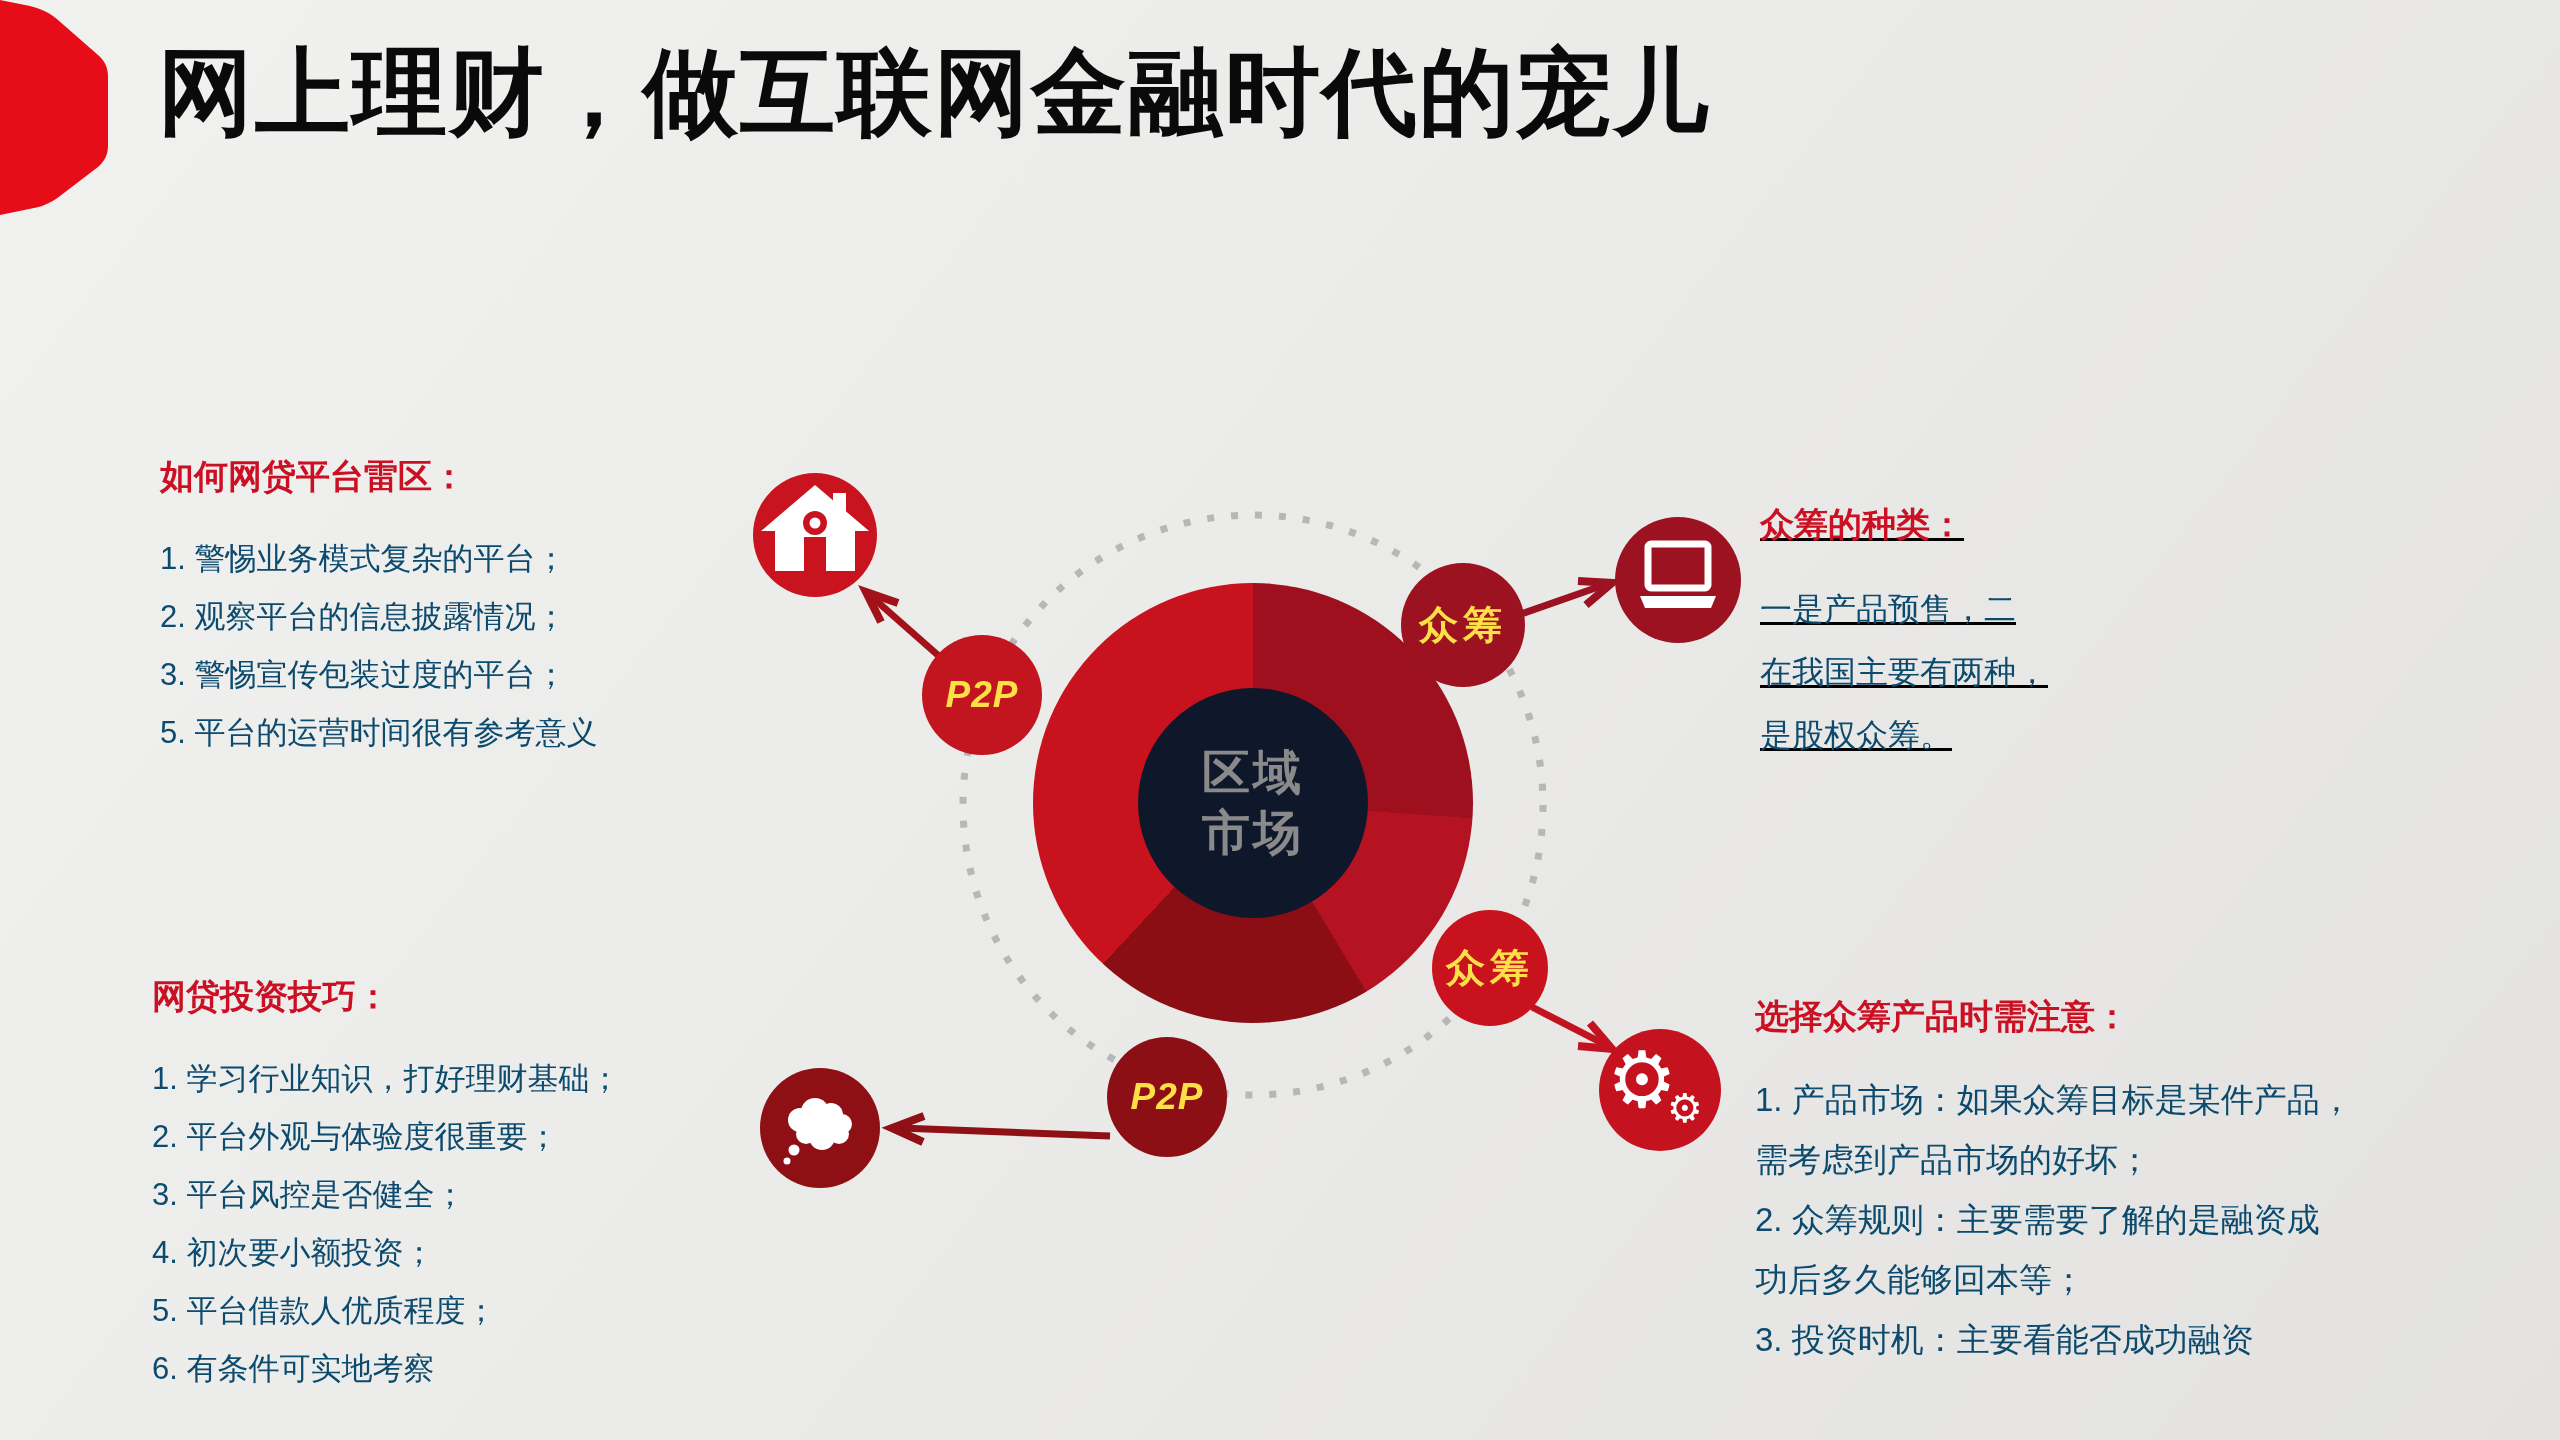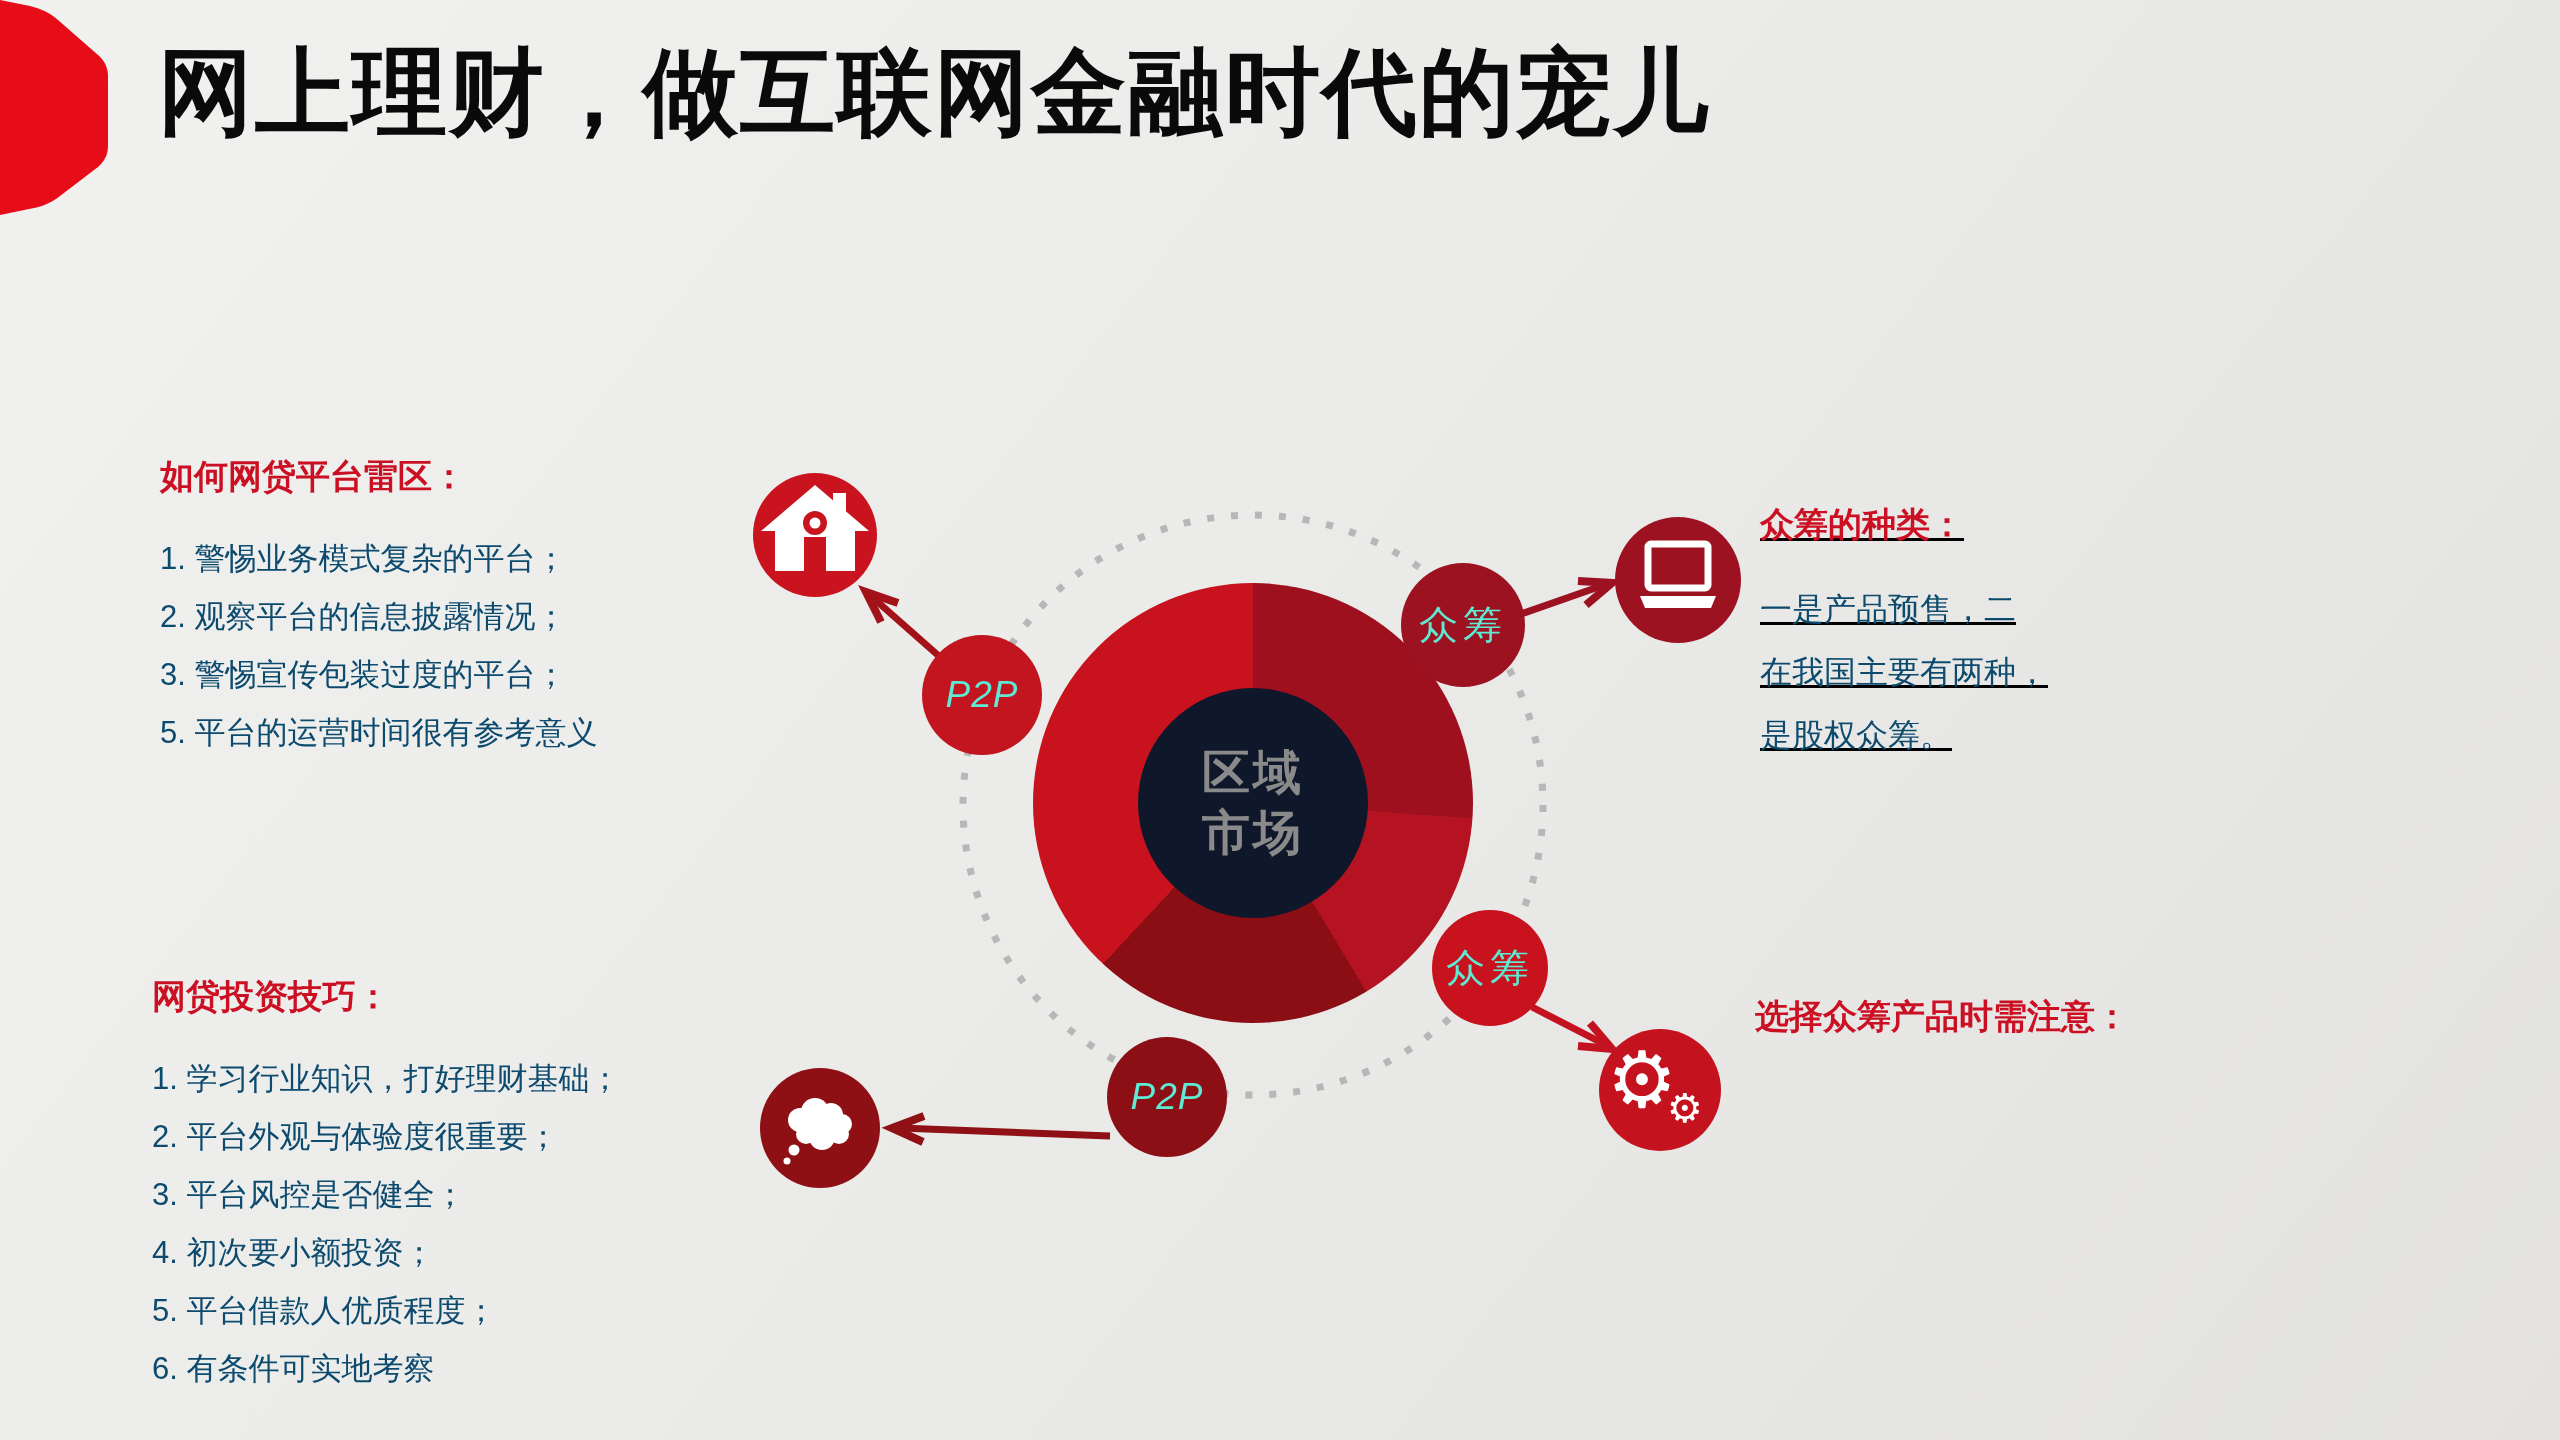--- a/index.html
+++ b/index.html
@@ -46,21 +46,21 @@
     position:absolute;left:1138px;top:688px;width:230px;height:230px;border-radius:50%;z-index:3;
     background:#0f172a;display:flex;flex-direction:column;align-items:center;justify-content:center;
   }
   .donut-hole span{
     font-size:48px;line-height:60px;font-weight:900;color:#8a8a8a;letter-spacing:3px;
   }
   .bubble{
     position:absolute;border-radius:50%;z-index:4;
     display:flex;align-items:center;justify-content:center;
   }
-  .bubble .lbl{color:#5eead4;font-weight:400;}
+  .bubble .lbl{color:#fde047;font-weight:700;}
   .lbl-p2p{font-size:37px;font-style:italic;letter-spacing:1px;}
   .lbl-zc{font-size:39px;letter-spacing:5px;}
   .b-home   {left:753px; top:473px; width:124px;height:124px;background:#c9141f;}
   .b-p2p-u  {left:922px; top:635px; width:120px;height:120px;background:#c2151f;}
   .b-zc-u   {left:1401px;top:563px; width:124px;height:124px;background:#9c1220;}
   .b-laptop {left:1615px;top:517px; width:126px;height:126px;background:#9c1220;}
   .b-zc-l   {left:1432px;top:910px; width:116px;height:116px;background:#c8131f;}
   .b-gear   {left:1599px;top:1029px;width:122px;height:122px;background:#c5121f;}
   .b-p2p-l  {left:1107px;top:1037px;width:120px;height:120px;background:#8c0f15;}
   .b-cloud  {left:760px; top:1068px;width:120px;height:120px;background:#8e1015;}
@@ -186,15 +186,22 @@
     <h2>众筹的种类：</h2>
     <div class="lines">
         <div>一是产品预售，二</div>
         <div>在我国主要有两种，</div>
         <div>是股权众筹。</div>
       </div>
   </div>
 
   <div class="block block-br">
     <h2>选择众筹产品时需注意：</h2>
+    <div class="lines">
+        <div>1. 产品市场：如果众筹目标是某件产品，</div>
+        <div>需考虑到产品市场的好坏；</div>
+        <div>2. 众筹规则：主要需要了解的是融资成</div>
+        <div>功后多久能够回本等；</div>
+        <div>3. 投资时机：主要看能否成功融资</div>
+      </div>
   </div>
 
 </div>
 
 </body></html>

